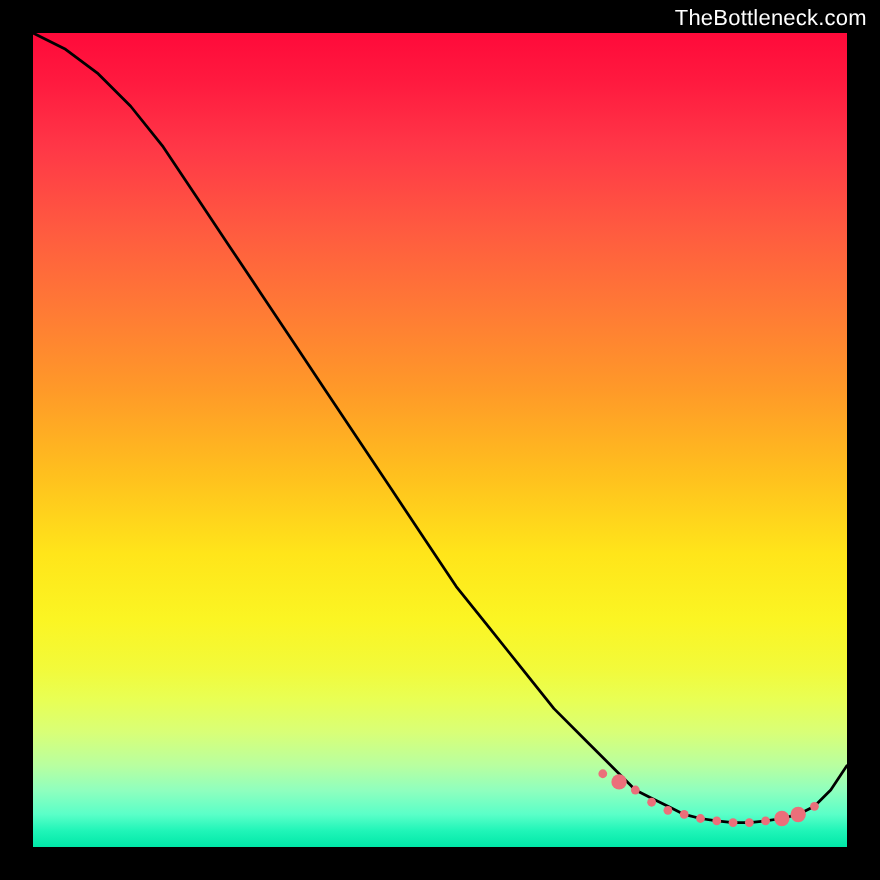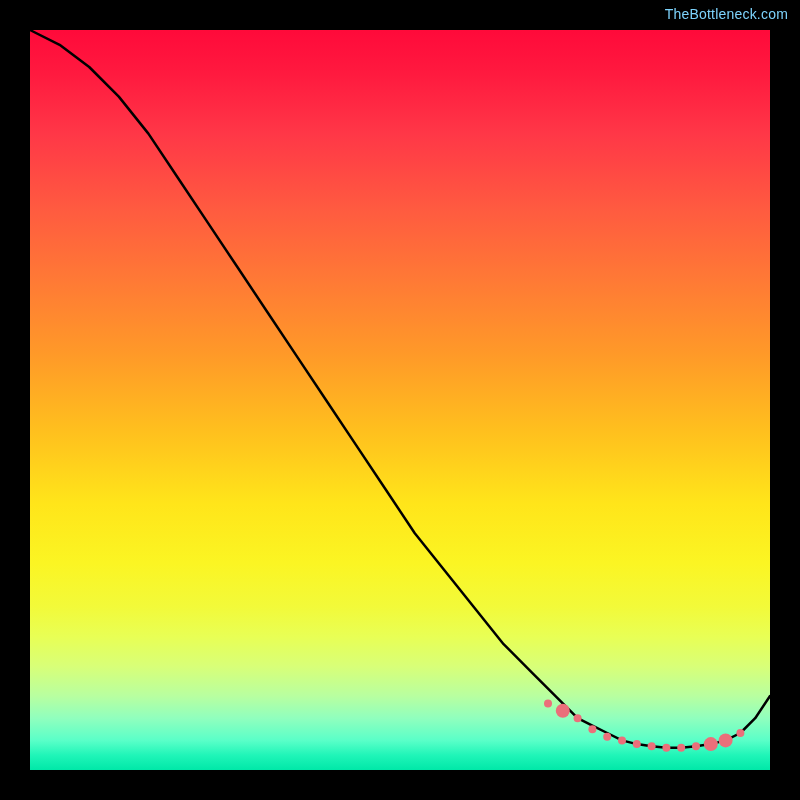--- a/index.html
+++ b/index.html
@@ -40,22 +40,22 @@
       #90ffbe 93%,
       #5affc8 96%,
       #20f5b8 98%,
       #00e8a8 100%
     );
   }
   .watermark {
     position: absolute;
     top: 6px;
     right: 12px;
-    color: #7dd3fc;
-    font-size: 14px;
+    color: #ffffff;
+    font-size: 20px;
     letter-spacing: 0.2px;
     user-select: none;
   }
   svg.curve {
     position: absolute;
     left: 0;
     top: 0;
     width: 740px;
     height: 740px;
     overflow: visible;

